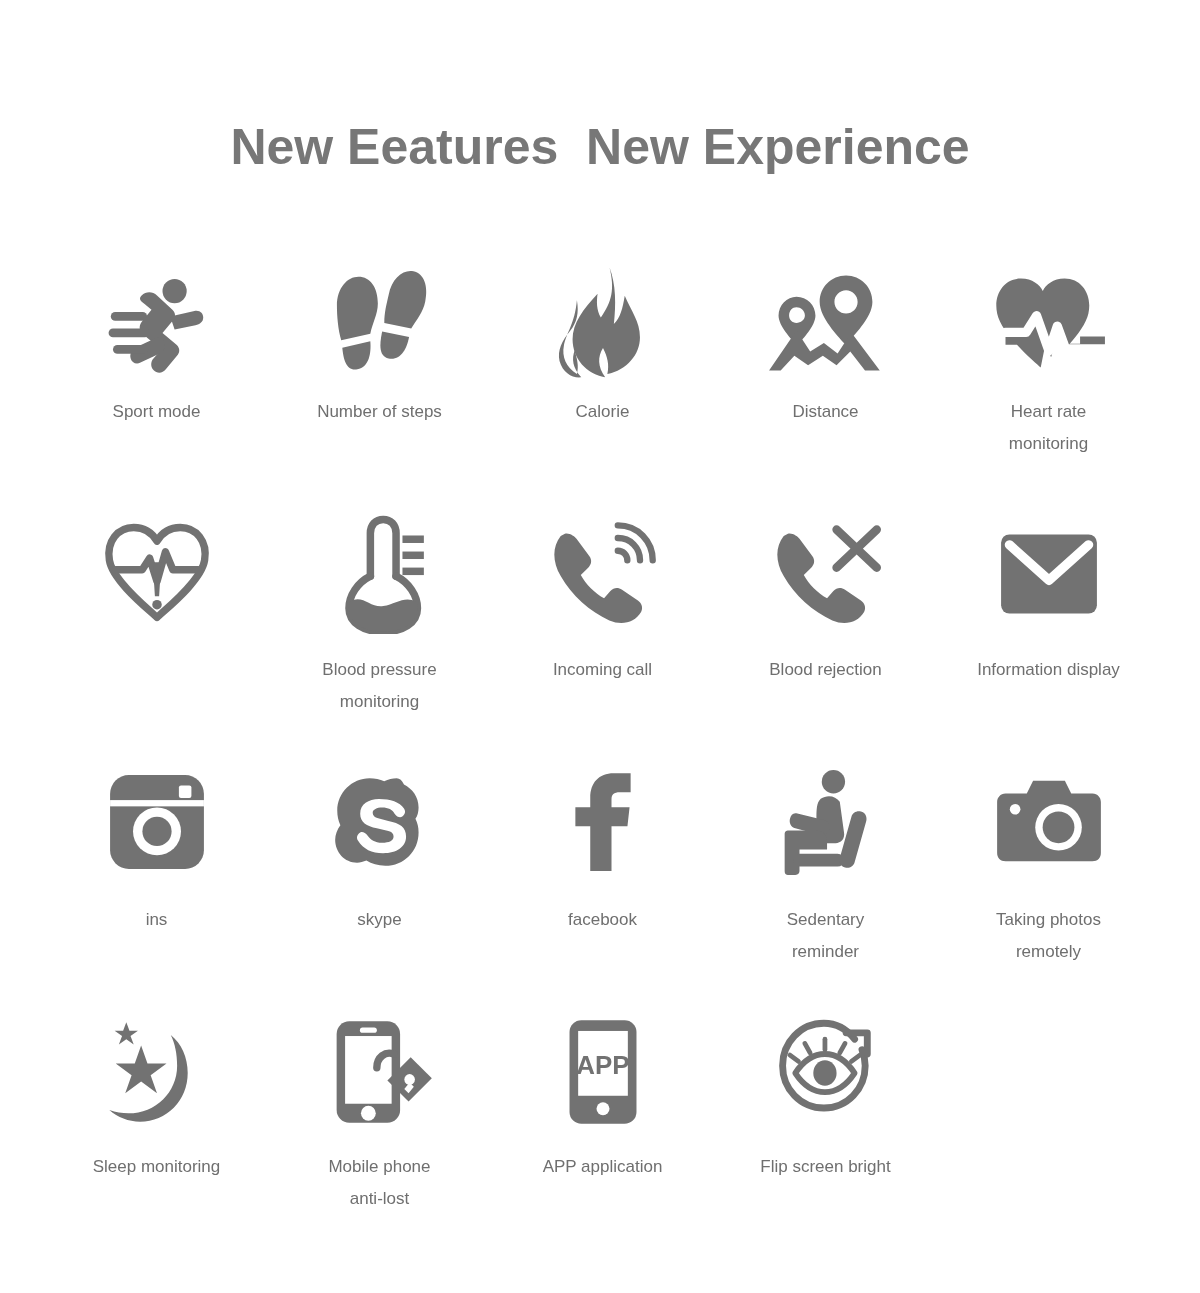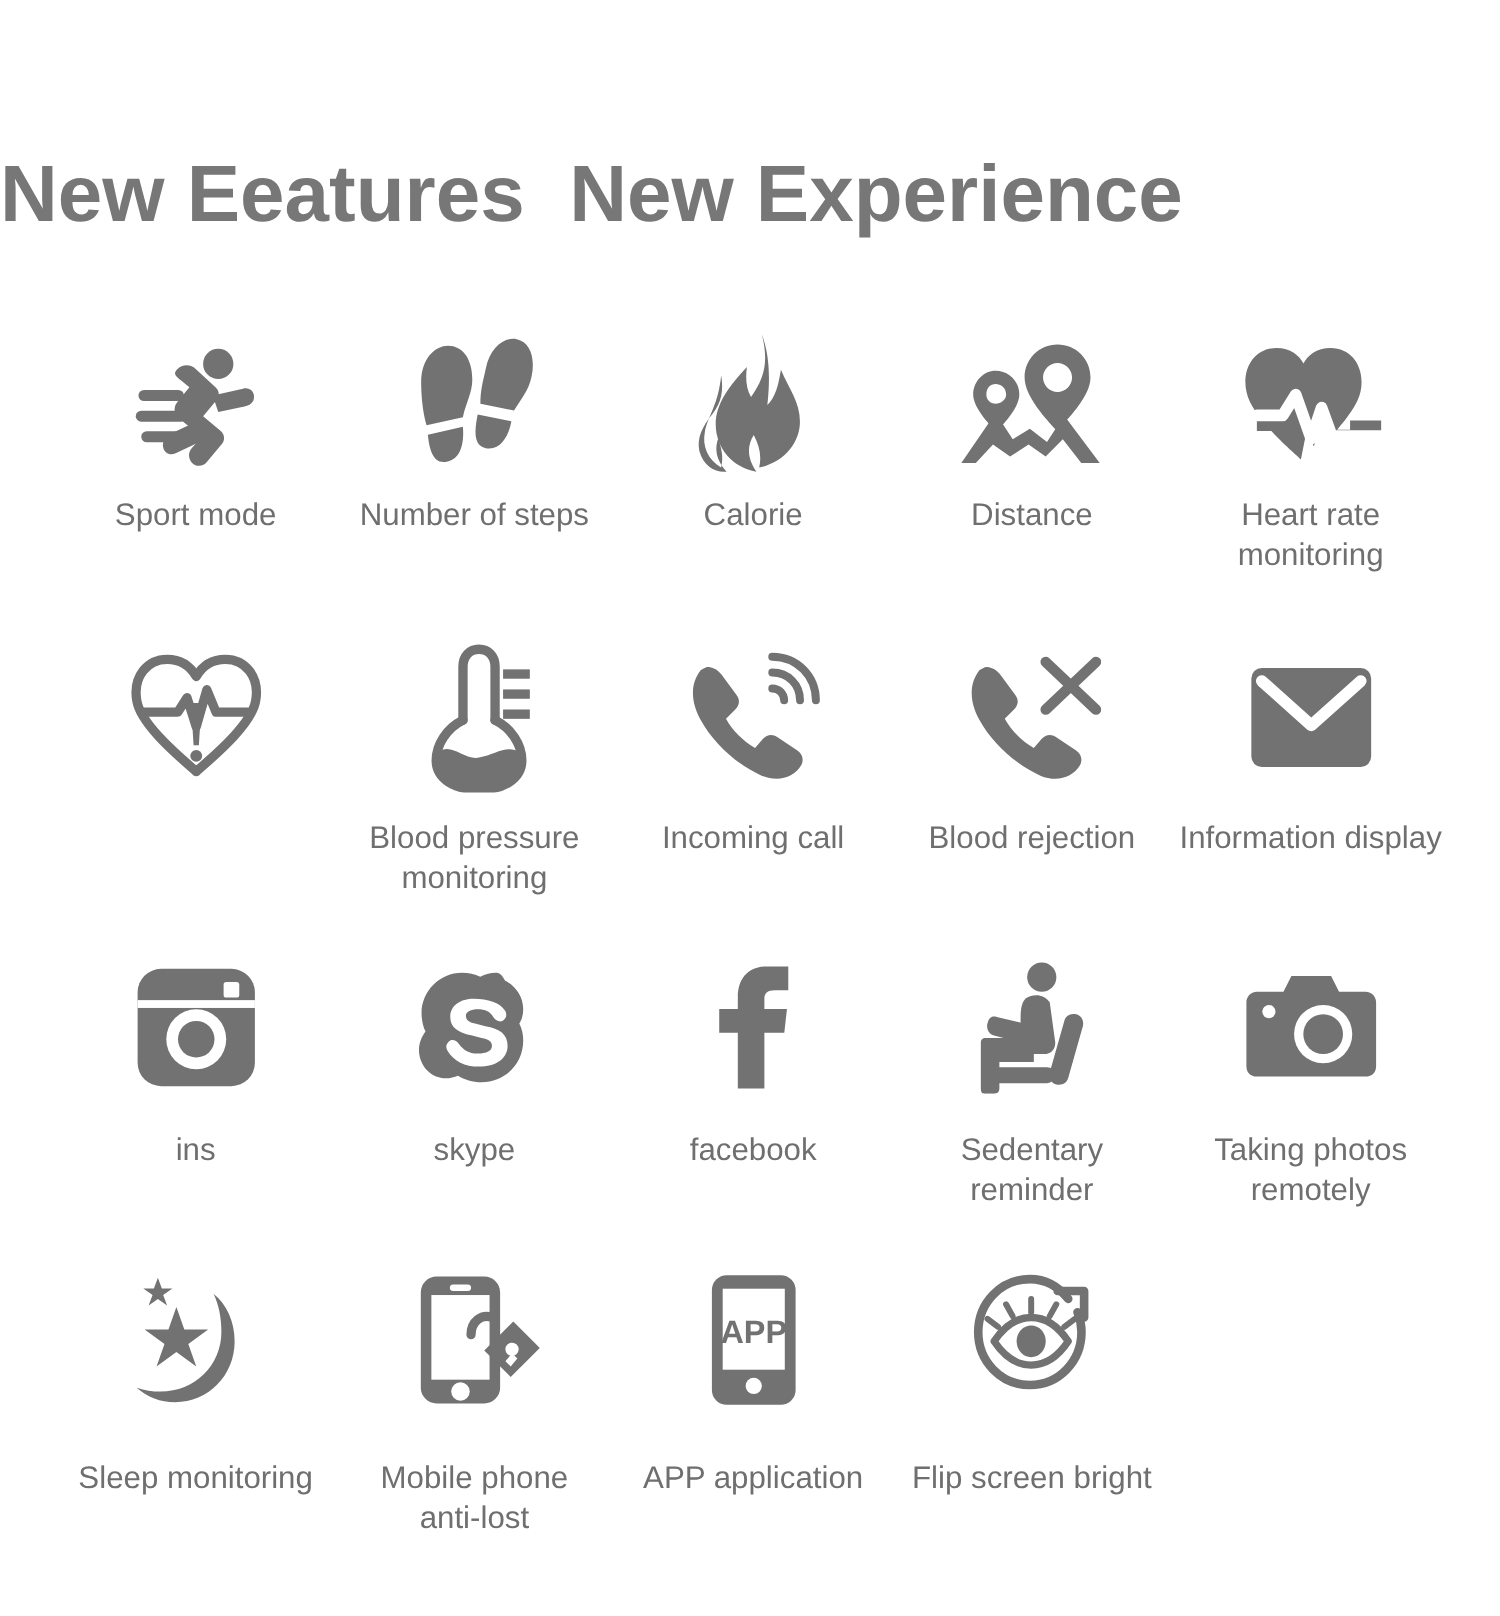--- a/index.html
+++ b/index.html
@@ -14,21 +14,22 @@
     width: 1200px;
     height: 1293px;
     background: #ffffff;
     overflow: hidden;
   }
   .title {
     position: absolute;
     top: 118px;
     left: 0;
     width: 1200px;
-    font-size: 64px;
+    text-align: center;
+    font-size: 50px;
     font-weight: bold;
     color: #777777;
     letter-spacing: 0px;
     white-space: pre;
     font-family: "Liberation Sans", sans-serif;
   }
   .grid {
     position: absolute;
     top: 258px;
     left: 45px;
@@ -47,35 +48,35 @@
   .icon-box {
     height: 132px;
     display: flex;
     align-items: center;
     justify-content: center;
   }
   .icon-box svg { display: block; }
   .label {
     margin-top: 6px;
     text-align: center;
-    font-size: 25px;
+    font-size: 17px;
     line-height: 32px;
     color: #6f6f6f;
     font-family: "Liberation Sans", sans-serif;
     white-space: pre-line;
   }
   
   .r1 .icon-box { height: 130px; }
   .r2 .icon-box { height: 132px; }
   .r3 .icon-box { height: 128px; }
   .r4 .icon-box { height: 128px; }
   .r1 .label { margin-top: 8px; }
   .r2 .label { margin-top: 14px; }
   .r3 .label { margin-top: 18px; }
-  .r4 .label { margin-top: 30px; }
+  .r4 .label { margin-top: 15px; }
 </style>
 </head>
 <body>
 
 <div class="page">
 
   <div class="title">New Eeatures  New Experience</div>
 
   <div class="grid">
 

